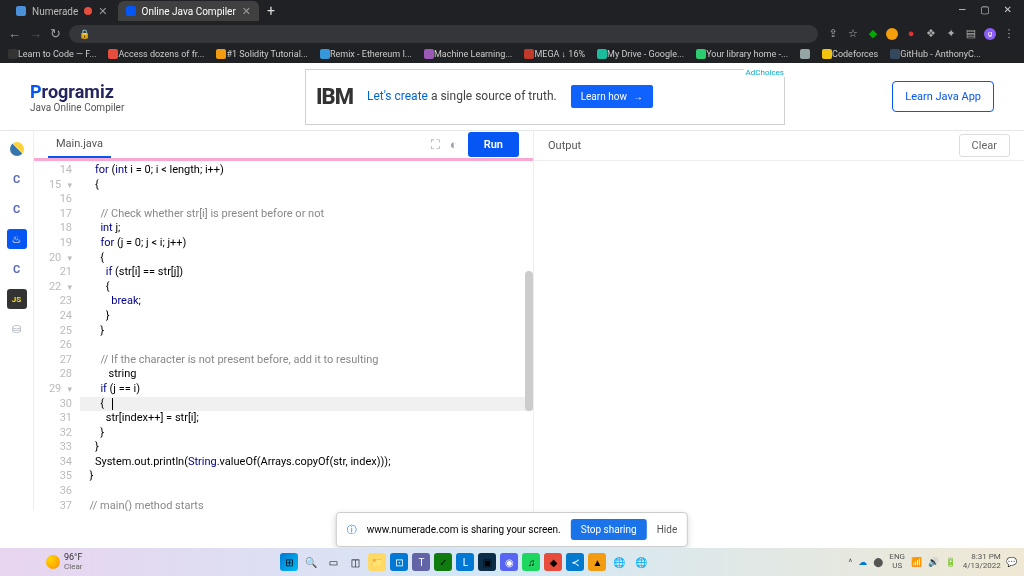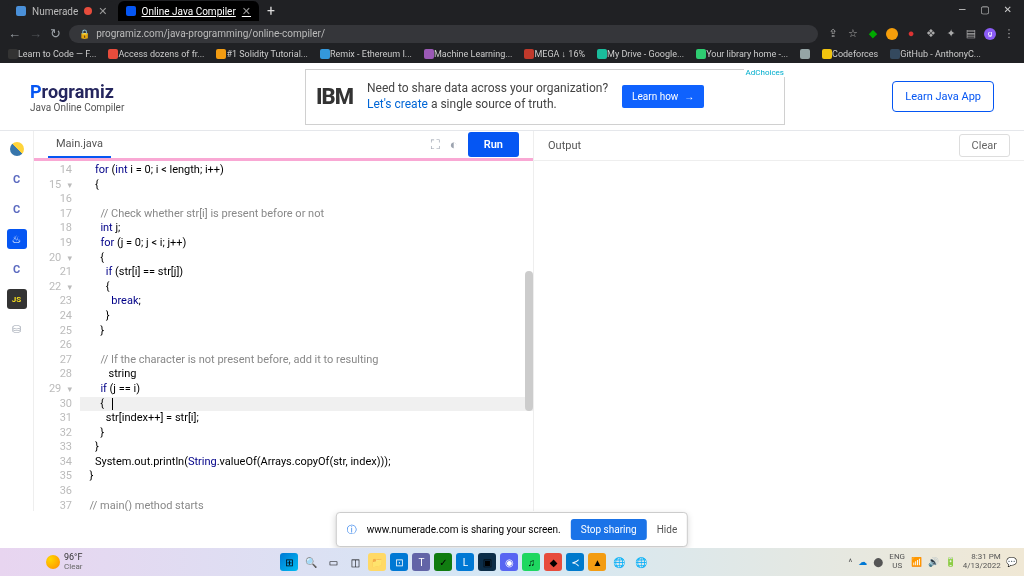--- a/index.html
+++ b/index.html
@@ -2,21 +2,21 @@
 <html><head>
 <meta charset="utf-8">
 <style>
 * { margin: 0; padding: 0; box-sizing: border-box; font-family: -apple-system, BlinkMacSystemFont, "Segoe UI", Roboto, sans-serif; }
 body { width: 1024px; height: 576px; overflow: hidden; background: #fff; position: relative; }
 
 
 .browser-chrome { background: #202124; height: 45px; display: flex; flex-direction: column; }
 .tab-bar { height: 22px; display: flex; align-items: center; padding-left: 8px; }
 .tab { height: 20px; display: flex; align-items: center; padding: 0 8px; font-size: 10px; color: #bbb; border-radius: 6px 6px 0 0; margin-right: 2px; gap: 6px; }
-.tab-active { background: #000000; color: #fff; text-decoration: underline; }
+.tab-active { background: #404040; color: #fff; }
 .tab-inactive { background: #202124; }
 .tab-icon { width: 10px; height: 10px; display: inline-block; }
 .tab-close { font-size: 11px; color: #999; }
 .tab-add { color: #ddd; font-size: 14px; padding: 0 6px; }
 .addr-bar { height: 23px; display: flex; align-items: center; padding: 0 8px; gap: 8px; }
 .nav-btn { color: #9aa0a6; font-size: 13px; }
 .url-box { flex: 1; background: #35363a; border-radius: 12px; height: 18px; display: flex; align-items: center; padding: 0 10px; font-size: 10px; color: #bbb; gap: 6px; }
 .url-box .lock { font-size: 9px; }
 .addr-icons { display: flex; gap: 6px; align-items: center; }
 .addr-ico { width: 14px; height: 14px; color: #aaa; font-size: 11px; display: flex; align-items: center; justify-content: center; }
@@ -108,21 +108,20 @@
       <span class="tab-close">✕</span>
     </div>
     <span class="tab-add">+</span>
   </div>
   <div class="addr-bar">
     <span class="nav-btn">←</span>
     <span class="nav-btn" style="opacity:.4">→</span>
     <span class="nav-btn">↻</span>
     <div class="url-box">
       <span class="lock">🔒</span>
-      <span>programiz.com/java-programming/online-compiler/</span>
     </div>
     <div class="addr-icons">
       <span class="addr-ico">⇪</span>
       <span class="addr-ico">☆</span>
       <span class="addr-ico" style="color:#0a0">◆</span>
       <span class="addr-ico orange"></span>
       <span class="addr-ico" style="color:#d33">●</span>
       <span class="addr-ico">❖</span>
       <span class="addr-ico">✦</span>
       <span class="addr-ico">▤</span>
@@ -180,21 +179,20 @@
 
 <div class="page-header">
   <div class="logo-block">
     <span class="logo-text"><span class="p">P</span><span>rogramiz</span></span>
     <span class="logo-sub">Java Online Compiler</span>
   </div>
   <div class="ad-block">
     <span class="ad-choices">AdChoices</span>
     <span class="ad-ibm">IBM</span>
     <div class="ad-text">
-      <div>Need to share data across your organization?</div>
       <div><span class="link">Let's create</span><span> a single source of truth.</span></div>
     </div>
     <div class="ad-btn">
         <span>Learn how</span>
         <span>→</span>
       </div>
   </div>
   <div class="learn-btn">Learn Java App</div>
 </div>
 

